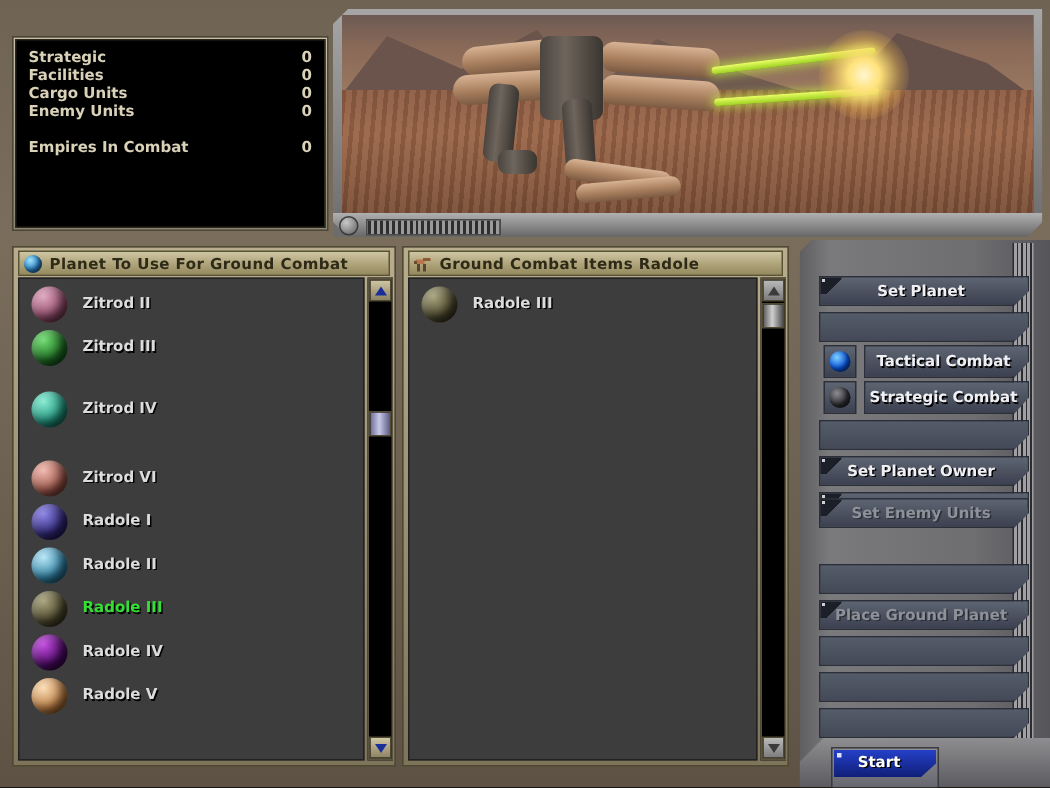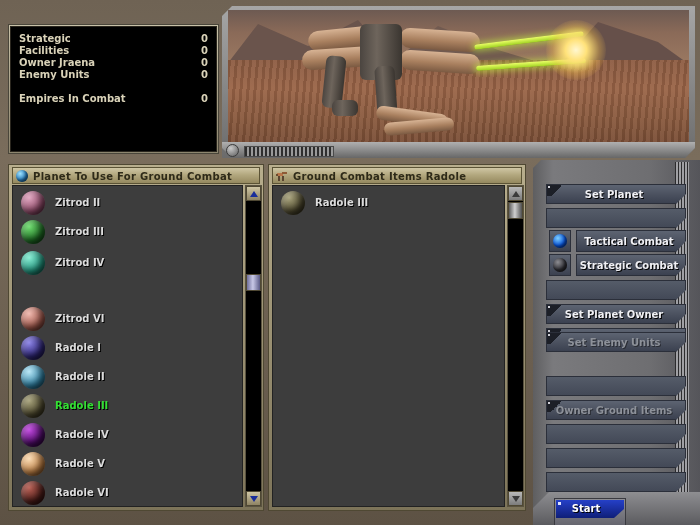--- a/index.html
+++ b/index.html
@@ -173,21 +173,21 @@
   <div class="stats-inner">
     <div class="srow">
       <span>Strategic</span>
       <span>0</span>
     </div>
     <div class="srow">
       <span>Facilities</span>
       <span>0</span>
     </div>
     <div class="srow">
-      <span>Owner Jraena</span>
+      <span>Cargo Units</span>
       <span>0</span>
     </div>
     <div class="srow">
       <span>Enemy Units</span>
       <span>0</span>
     </div>
     <div class="srow gap">
       <span>Empires In Combat</span>
       <span>0</span>
     </div>
@@ -227,21 +227,21 @@
   </div>
   <div class="lp-body" style="left:12px;top:185px;width:231px;height:322px;">
     <div class="litem" style="top:4px;">
       <div class="planet" style="background:radial-gradient(circle at 34% 28%,#e0a6c0,#8e4a68 60%,#40202f);"></div>
       <div class="pname">Zitrod II</div>
     </div>
     <div class="litem" style="top:33px;">
       <div class="planet" style="background:radial-gradient(circle at 34% 28%,#6fdc6f,#1d6a22 60%,#0c2e10);"></div>
       <div class="pname">Zitrod III</div>
     </div>
-    <div class="litem" style="top:64px;">
+    <div class="litem" style="top:74px;">
       <div class="planet" style="background:radial-gradient(circle at 34% 28%,#86ecd2,#1f8e78 60%,#0c3c34);"></div>
       <div class="pname">Zitrod IV</div>
     </div>
     <div class="litem" style="top:120px;">
       <div class="planet" style="background:radial-gradient(circle at 34% 28%,#f0b8ae,#9a5448 60%,#42231d);"></div>
       <div class="pname">Zitrod VI</div>
     </div>
     <div class="litem" style="top:149px;">
       <div class="planet" style="background:radial-gradient(circle at 34% 28%,#8b83e6,#2c2470 60%,#120e34);"></div>
       <div class="pname">Radole I</div>
@@ -254,24 +254,20 @@
       <div class="planet" style="background:radial-gradient(circle at 34% 28%,#a8a37c,#4a452c 60%,#221f12);"></div>
       <div class="pname sel">Radole III</div>
     </div>
     <div class="litem" style="top:236px;">
       <div class="planet" style="background:radial-gradient(circle at 34% 28%,#c24ae0,#4a0a62 60%,#1e0328);"></div>
       <div class="pname">Radole IV</div>
     </div>
     <div class="litem" style="top:265px;">
       <div class="planet" style="background:radial-gradient(circle at 34% 28%,#fbdcb4,#b97c42 60%,#54341a);"></div>
       <div class="pname">Radole V</div>
-    </div>
-    <div class="litem" style="top:294px;">
-      <div class="planet" style="background:radial-gradient(circle at 34% 28%,#b85f54,#4a1c18 60%,#1e0a08);"></div>
-      <div class="pname">Radole VI</div>
     </div>
   </div>
   <div class="sb" style="left:245px;top:185px;height:322px;">
     <div class="sb-btn" style="top:0;">
         <div class="arw up"></div>
       </div>
     <div class="sb-thumb" style="top:88px;"></div>
     <div class="sb-btn" style="top:305px;">
         <div class="arw dn"></div>
       </div>
@@ -341,21 +337,21 @@
   </div>
   <div class="gbtn dis" style="top:332px;">
     <div class="tag"></div>
     <div class="lbl">Set Enemy Units</div>
   </div>
   <div class="gbtn empty" style="top:376px;">
     <div class="lbl"></div>
   </div>
   <div class="gbtn dis" style="top:400px;">
     <div class="tag"></div>
-    <div class="lbl">Owner Ground Items</div>
+    <div class="lbl">Place Ground Planet</div>
   </div>
   <div class="gbtn empty" style="top:424px;">
     <div class="lbl"></div>
   </div>
   <div class="gbtn empty" style="top:448px;">
     <div class="lbl"></div>
   </div>
   <div class="gbtn empty" style="top:472px;">
     <div class="lbl"></div>
   </div>

